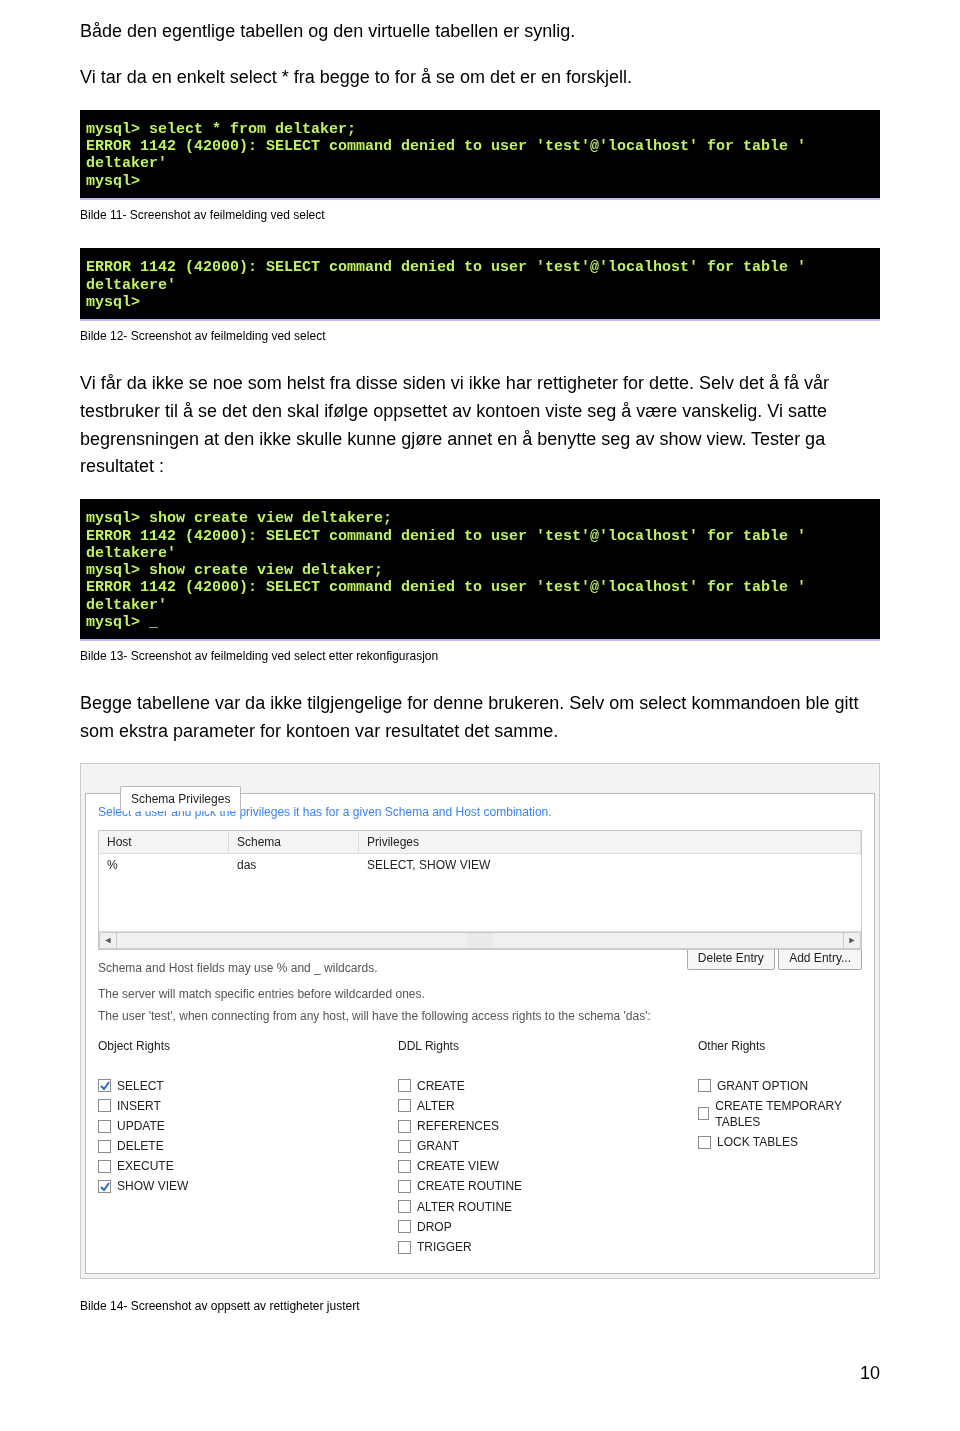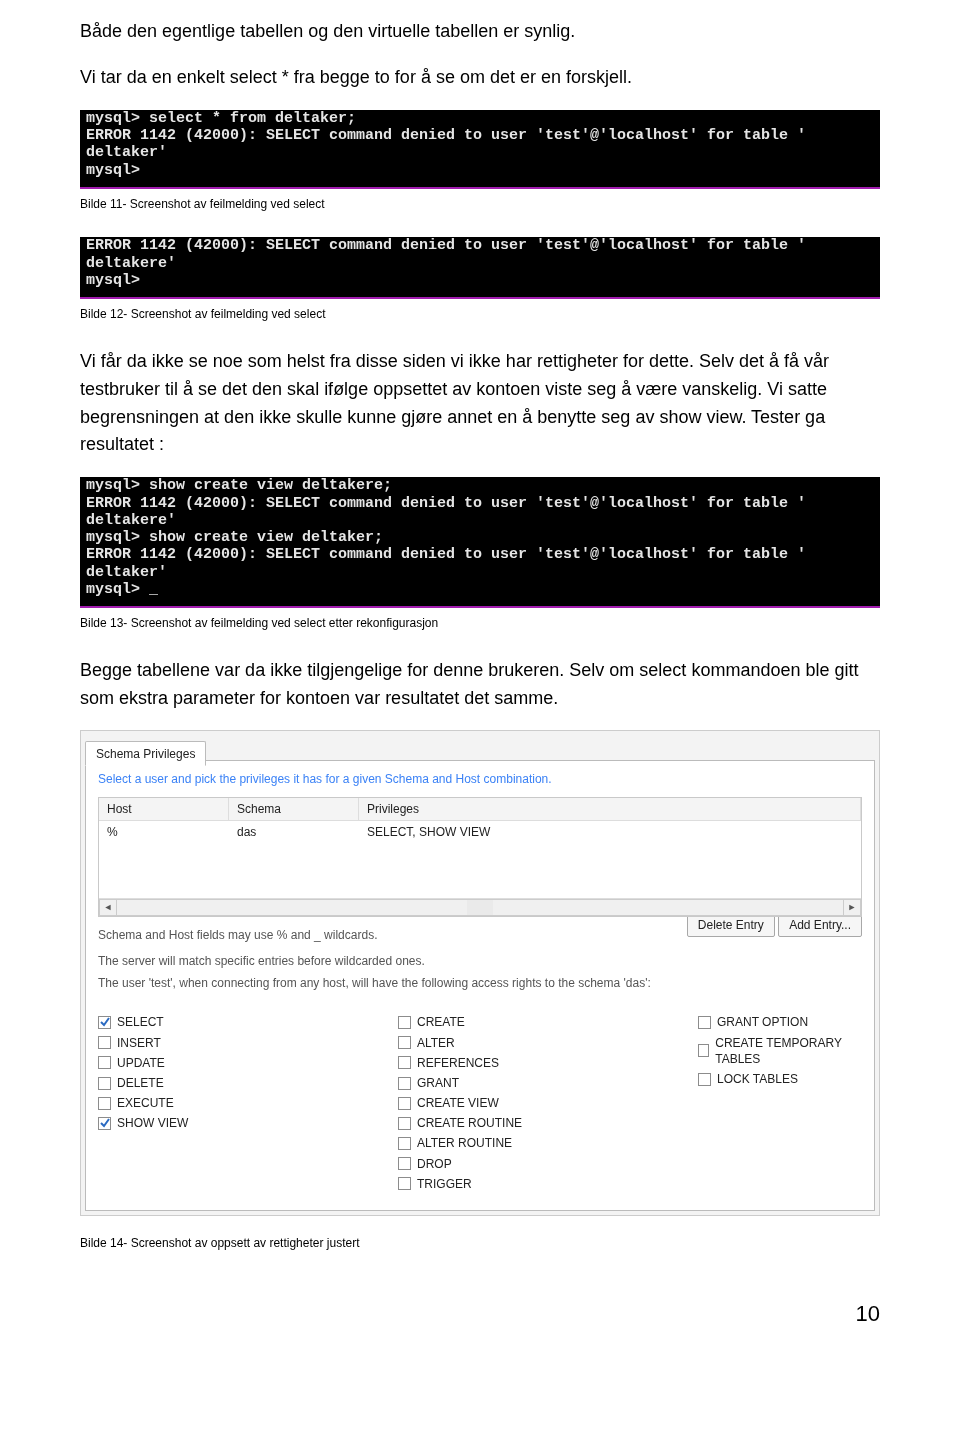--- a/index.html
+++ b/index.html
@@ -8,29 +8,29 @@
       background: #fff;
       font-family: Arial, Helvetica, sans-serif;
       color: #000;
       padding: 18px 80px 40px 80px;
       font-size: 18px;
       line-height: 1.55;
     }
     .para { margin-bottom: 18px; }
     .terminal {
       background: #000;
-      color: #e5e5e5;
+      color: #bef264;
       font-family: "Courier New", monospace;
       font-size: 15px;
       font-weight: bold;
-      padding: 0 6px 8px 6px;
+      padding: 11px 6px 8px 6px;
       white-space: pre;
       line-height: 1.15;
       margin-bottom: 2px;
-      border-bottom: 2px solid #a21caf;
+      border-bottom: 2px solid #c4b5fd;
     }
     .caption { font-size: 12px; margin: 6px 0 24px 0; }
 
     
     .sp-panel {
       background: #f3f3f3;
       border: 1px solid #ccc;
       font-family: "Segoe UI", Tahoma, sans-serif;
       font-size: 12px;
       line-height: 1.35;
@@ -40,21 +40,22 @@
     .sp-tab-bar { padding: 4px 4px 0 4px; background: #f3f3f3; }
     .sp-tab {
       display: inline-block;
       padding: 4px 10px 2px 10px;
       background: #fff;
       border: 1px solid #bbb;
       border-bottom: 1px solid #fff;
       border-radius: 2px 2px 0 0;
       font-size: 12px;
       position: relative;
-      top: 6px;
+      top: 18px;
+      margin-left: 35px;
     }
     .sp-inner {
       background: #fff;
       border: 1px solid #bbb;
       margin: 0 4px 4px 4px;
       padding: 10px 12px 14px 12px;
     }
     .sp-hint { color: #3b82f6; margin-bottom: 10px; }
     .sp-grid {
       border: 1px solid #c9c9c9;
@@ -110,21 +111,21 @@
     .sp-rights-cols > div:nth-child(1){ width:300px; }
     .sp-rights-cols > div:nth-child(2){ width:300px;text-align:right; }
     .sp-rights-cols > div:nth-child(3){ flex:1; }
 
     .cb-row { display:flex; align-items:center; margin-bottom:4px; }
     .cb {
       width:13px; height:13px; border:1px solid #8c8c8c; background:#fff;
       margin-right:6px; display:inline-flex; align-items:center; justify-content:center;
     }
     .cb svg { width:10px; height:10px; }
-    .page-num { text-align:right; padding-top:20px; font-size:22px; }
+    .page-num { text-align:right; padding-top:20px; font-size:18px; }
   </style>
 </head>
 <body>
 
 <p class="para">Både den egentlige tabellen og den virtuelle tabellen er synlig.</p>
 <p class="para">Vi tar da en enkelt select * fra begge to for å se om det er en forskjell.</p>
 
 <div class="terminal">mysql&gt; select * from deltaker;
 ERROR 1142 (42000): SELECT command denied to user 'test'@'localhost' for table '
 deltaker'
@@ -180,20 +181,25 @@
       <div class="sp-btn-row">
         <span class="sp-btn">Delete Entry</span>
         <span class="sp-btn">Add Entry...</span>
       </div>
       <div class="sp-note">Schema and Host fields may use % and _ wildcards.</div>
       <div class="sp-note">The server will match specific entries before wildcarded ones.</div>
     </div>
 
     <div class="sp-desc">The user 'test', when connecting from any host, will have the following access rights to the schema 'das':</div>
 
+    <div class="sp-rights-heads">
+      <div class="sp-rh-obj">Object Rights</div>
+      <div class="sp-rh-ddl">DDL Rights</div>
+      <div class="sp-rh-oth">Other Rights</div>
+    </div>
 
     <div class="sp-rights-cols">
       <div>
           <div class="cb-row">
             <span class="cb">
               <svg viewBox="0 0 10 10">
                 <path d="M1 5 L4 8 L9 1" stroke="#2a6ac2" stroke-width="2" fill="none"></path>
               </svg>
             </span>
             <span>SELECT</span>

